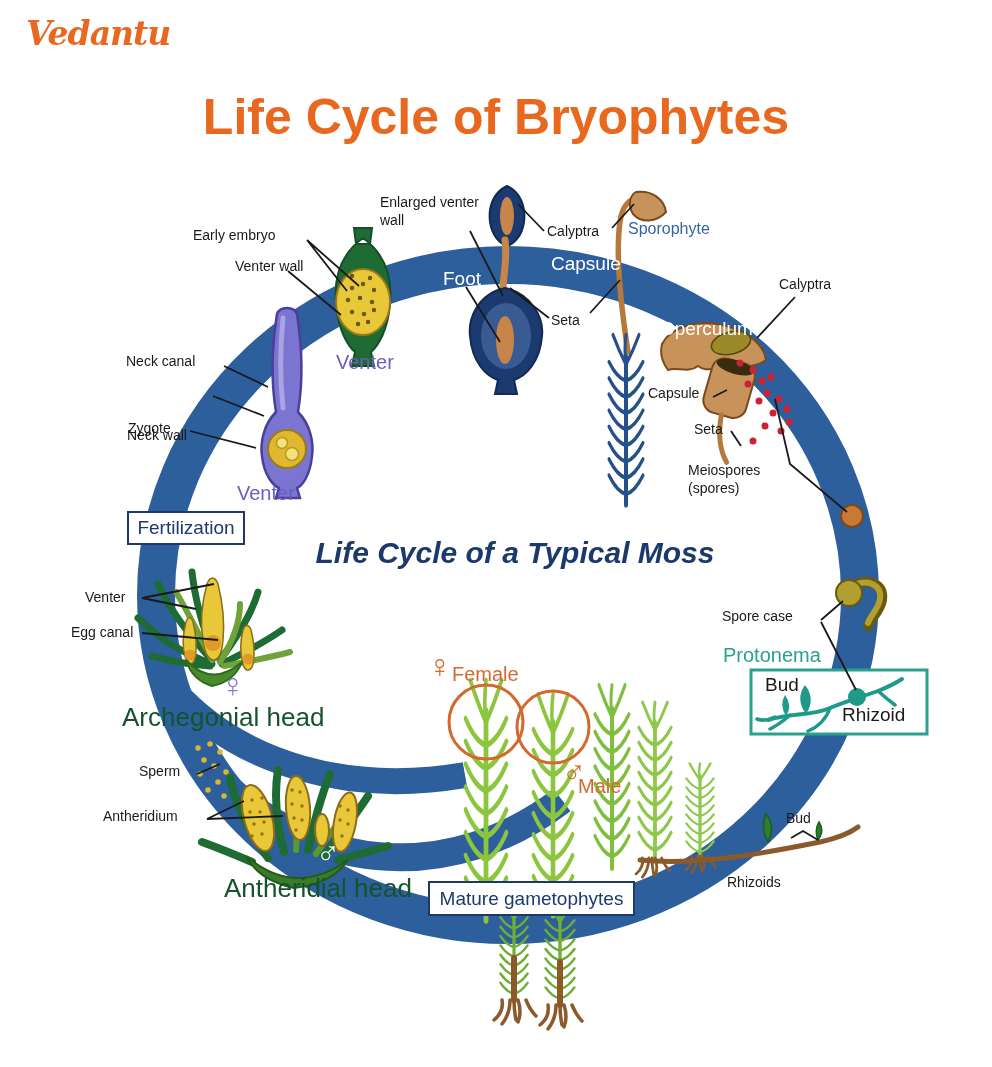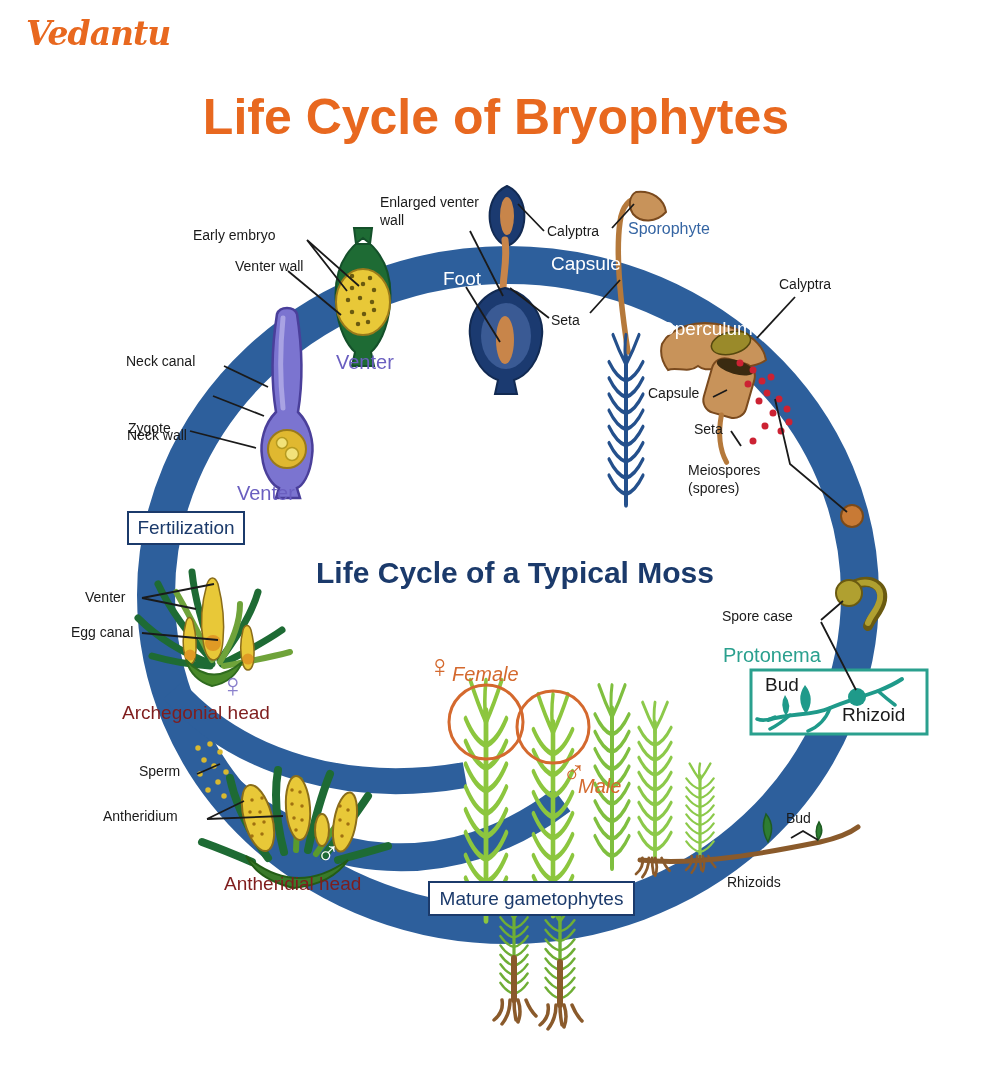--- a/index.html
+++ b/index.html
@@ -6,26 +6,26 @@
   #stage{position:relative;width:992px;height:1067px;background:#fff;overflow:hidden;
          font-family:"Liberation Sans",sans-serif;}
   #art{position:absolute;left:0;top:0;}
   .abs{position:absolute;white-space:nowrap;}
   .logo{font-family:"DejaVu Serif",serif;font-style:italic;font-weight:700;
         font-size:33px;color:#e8681f;letter-spacing:-1px;}
   .main-title{left:0;right:0;text-align:center;font-size:50px;font-weight:700;color:#e8681f;margin-top:36px;}
   .center-title{font-size:30px;font-weight:700;color:#1b3a6b;text-align:center;width:420px;}
   .lbl{font-size:14px;color:#1a1a1a;}
   .lbl-wrap{white-space:normal;line-height:1.25;}
-  .lbl-navy{font-size:19px;color:#7f1d1d;}
+  .lbl-navy{font-size:26px;color:#14532d;}
   .lbl-white{font-size:19px;color:#ffffff;}
   .lbl-purple{font-size:20px;color:#6a5fc0;}
   .lbl-teal{font-size:20px;color:#2aa08e;}
   .lbl-steel{font-size:16px;color:#3565a3;}
-  .lbl-orange{font-size:20px;color:#d4692e;font-style:italic;}
+  .lbl-orange{font-size:20px;color:#d4692e;}
   .sym{font-weight:700;line-height:1;}
   .stage-box{background:#ffffff;border:2px solid #1b3a6b;color:#1b3a6b;
              font-size:19px;text-align:center;display:flex;align-items:center;justify-content:center;}
 </style>
 </head>
 <body>
 
 <div id="stage">
 
 <svg id="art" width="992" height="1067" viewBox="0 0 992 1067">
@@ -177,21 +177,21 @@
     <path d="M142,598 L196,609 M142,598 L214,584"></path>
     <path d="M142,633 L218,640"></path>
     <path d="M190,431 L256,448"></path>
     <path d="M213,396 L264,416"></path>
     <path d="M224,366 L268,387"></path>
   </g>
 </svg>
 
 <div class="abs logo" style="left:26px;top:14px;">Vedantu</div>
 <div class="abs main-title" style="top:52px;">Life Cycle of Bryophytes</div>
-<div class="abs center-title" style="left:305px;top:556px;">Life Cycle of a Typical Moss</div>
+<div class="abs center-title" style="left:305px;top:536px;font-style:italic;">Life Cycle of a Typical Moss</div>
 
 <div class="abs stage-box" style="left:127px;top:511px;width:114px;height:30px;">
   <span>Fertilization</span>
 </div>
 <div class="abs stage-box" style="left:428px;top:881px;width:203px;height:31px;">
   <span>Mature gametophytes</span>
 </div>
 
 <div class="abs lbl" style="left:193px;top:227px;">Early embryo</div>
 <div class="abs lbl" style="left:193px;top:258px;margin-left:42px;">Venter wall</div>

